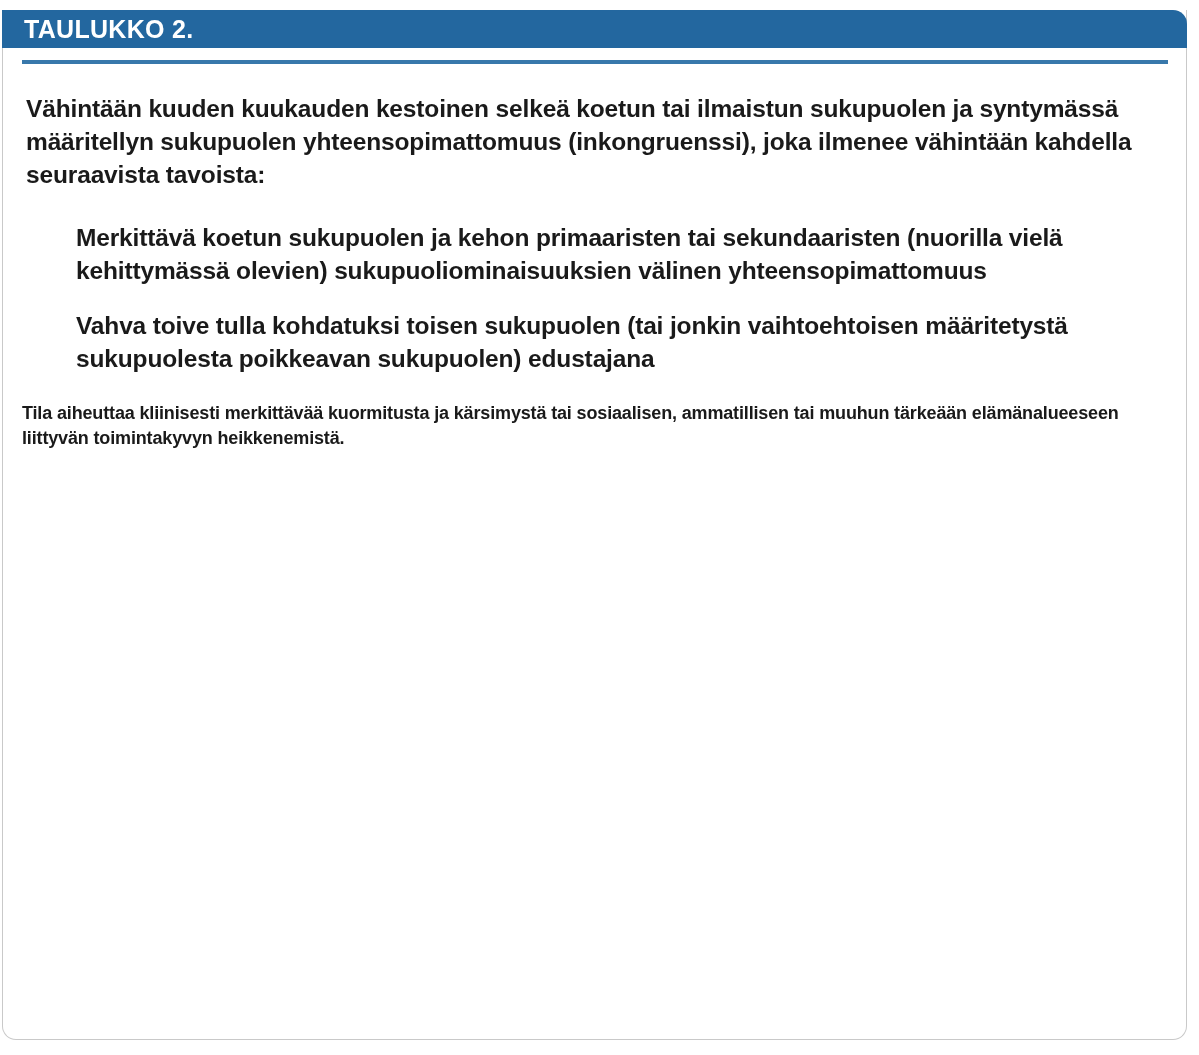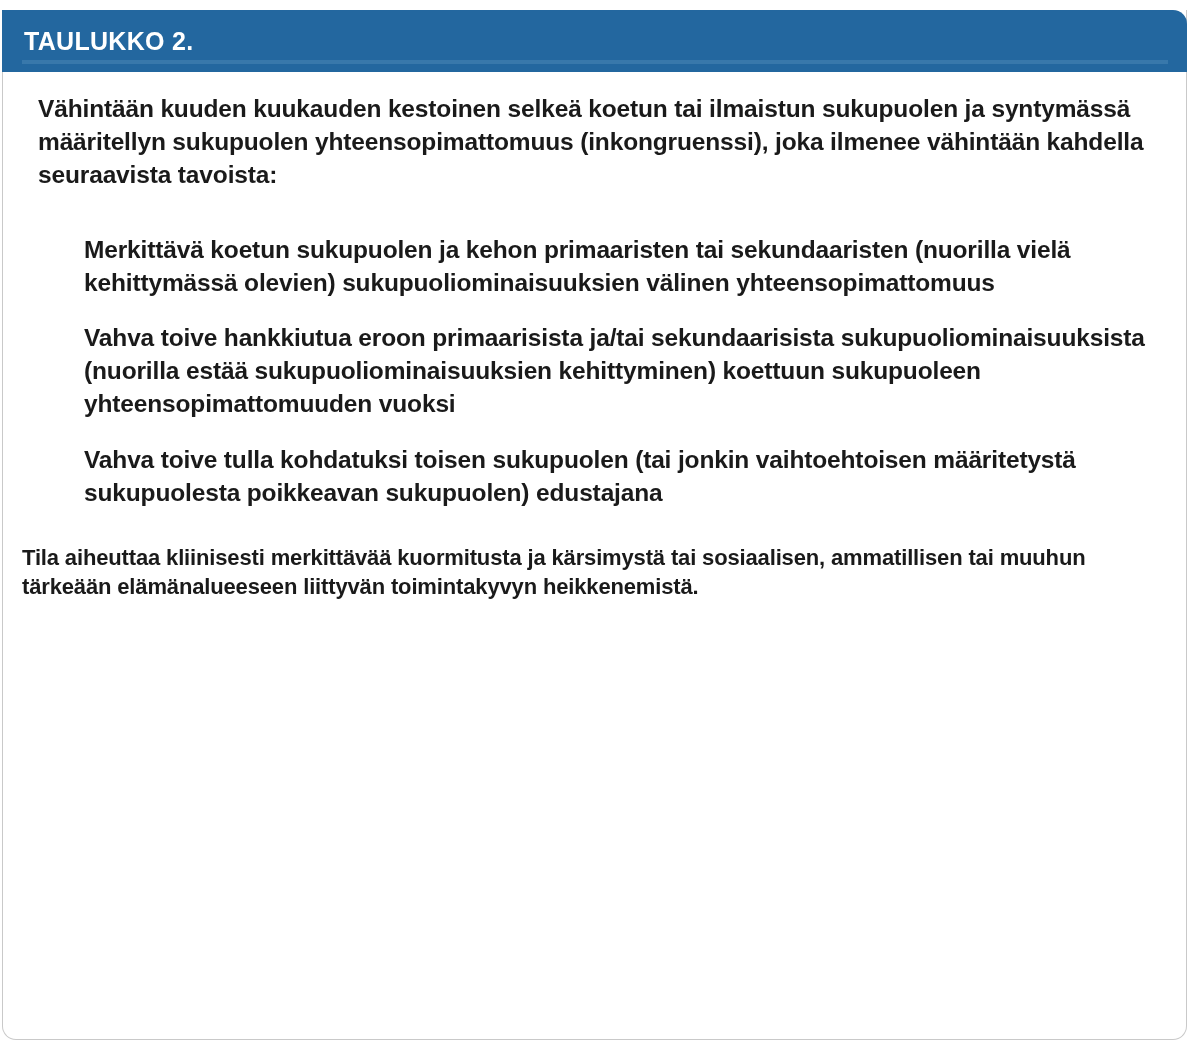--- a/index.html
+++ b/index.html
@@ -35,21 +35,21 @@
     border-radius: 0 0 14px 14px;
     background: #ffffff;
   }
 
   
   .header-band {
     position: absolute;
     left: 2px;
     top: 10px;
     width: 1185px;
-    height: 62px;
+    height: 38px;
     box-sizing: border-box;
     background: #23679f;
     border-radius: 0 14px 0 0;
     display: flex;
     align-items: center;
   }
   .header-label {
     color: #ffffff;
     font-size: 25px;
     font-weight: bold;
@@ -78,53 +78,53 @@
   }
 
   .title-rule {
     height: 4px;
     background: #3878ab;
     width: 1146px;
     margin: 0 0 28px 0;
   }
 
   .intro-text {
-    margin: 16px;
+    margin: 4px;
     font-size: 24.5px;
     font-weight: bold;
     color: #1a1a1a;
     line-height: 1.35;
     letter-spacing: -0.15px;
     width: 1146px;
   }
 
   .criteria-list {
     list-style: none;
-    margin: 8px;
+    margin: 0;
     padding: 0;
   }
   .criteria-list li {
     margin: 0;
     padding: 22px 0 0 54px;
     font-size: 24.5px;
     font-weight: bold;
     color: #1a1a1a;
     line-height: 1.35;
     letter-spacing: -0.15px;
     width: 1146px;
     box-sizing: border-box;
   }
   .criteria-list li:first-child {
     padding-top: 26px;
   }
 
   .closing-text {
     margin: 0;
     padding-top: 26px;
-    font-size: 22px;
+    font-size: 18px;
     font-weight: bold;
     color: #1a1a1a;
     line-height: 1.35;
     letter-spacing: -0.15px;
     width: 1146px;
   }
 </style>
 </head>
 <body>
 
@@ -138,20 +138,19 @@
 
   <div class="card-body">
 
 
     <div class="title-rule"></div>
 
     <p class="intro-text">Vähintään kuuden kuukauden kestoinen selkeä koetun tai ilmaistun sukupuolen ja syntymässä määritellyn sukupuolen yhteensopimattomuus (inkongruenssi), joka ilmenee vähintään kahdella seuraavista tavoista:</p>
 
     <ul class="criteria-list">
       <li>Merkittävä koetun sukupuolen ja kehon primaaristen tai sekundaaristen (nuorilla vielä kehittymässä olevien) sukupuoliominaisuuksien välinen yhteensopimattomuus</li>
-      <li>Vahva toive hankkiutua eroon primaarisista ja/tai sekundaarisista sukupuoliominaisuuksista (nuorilla estää sukupuoliominaisuuksien kehittyminen) koettuun sukupuoleen yhteensopimattomuuden vuoksi</li>
       <li>Vahva toive tulla kohdatuksi toisen sukupuolen (tai jonkin vaihtoehtoisen määritetystä sukupuolesta poikkeavan sukupuolen) edustajana</li>
     </ul>
 
     <p class="closing-text">Tila aiheuttaa kliinisesti merkittävää kuormitusta ja kärsimystä tai sosiaalisen, ammatillisen tai muuhun tärkeään elämänalueeseen liittyvän toimintakyvyn heikkenemistä.</p>
 
   </div>
 </div>
 
 </body></html>

